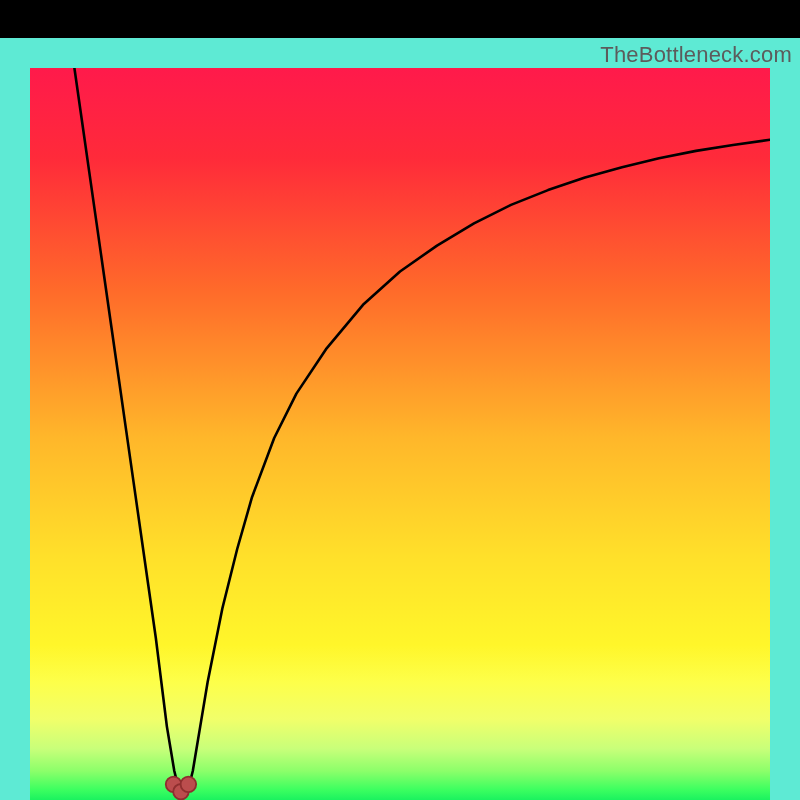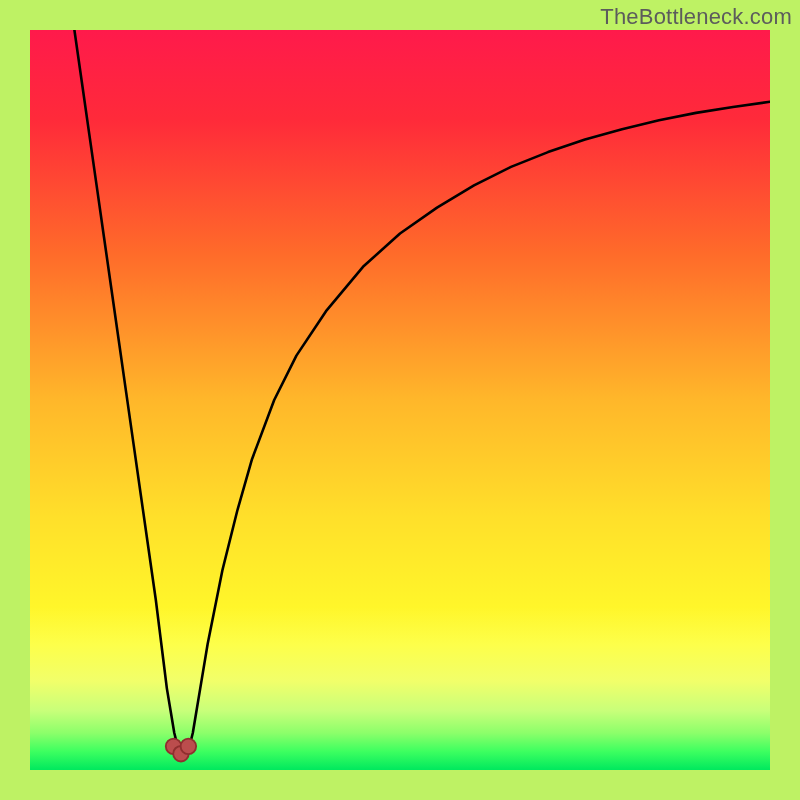--- a/index.html
+++ b/index.html
@@ -7,21 +7,22 @@
     padding: 0;
     width: 800px;
     height: 800px;
     overflow: hidden;
     background: #000;
     font-family: Arial, Helvetica, sans-serif;
   }
   .frame {
     position: absolute;
     inset: 0;
-    background: #bef264;
+    background: #5eead4;
+    margin-top: 38px;
   }
   .plot {
     position: absolute;
     left: 30px;
     top: 30px;
     width: 740px;
     height: 740px;
     overflow: hidden;
   }
   .gradient {

